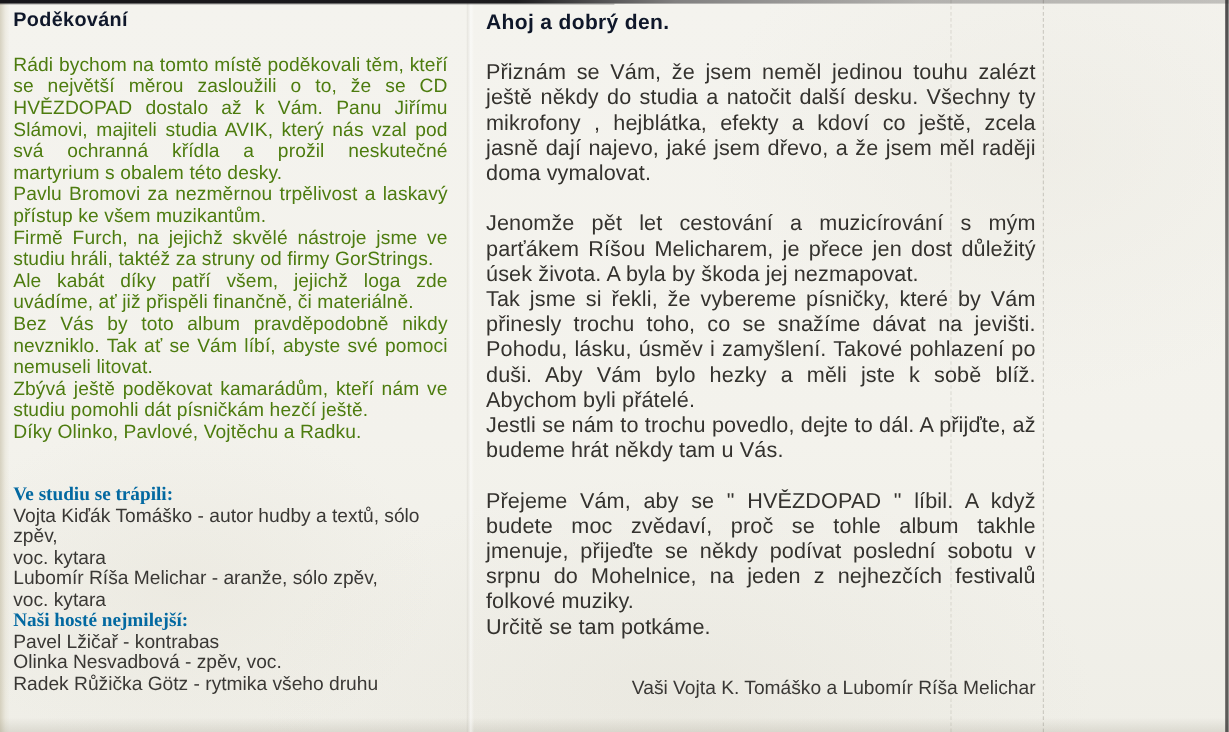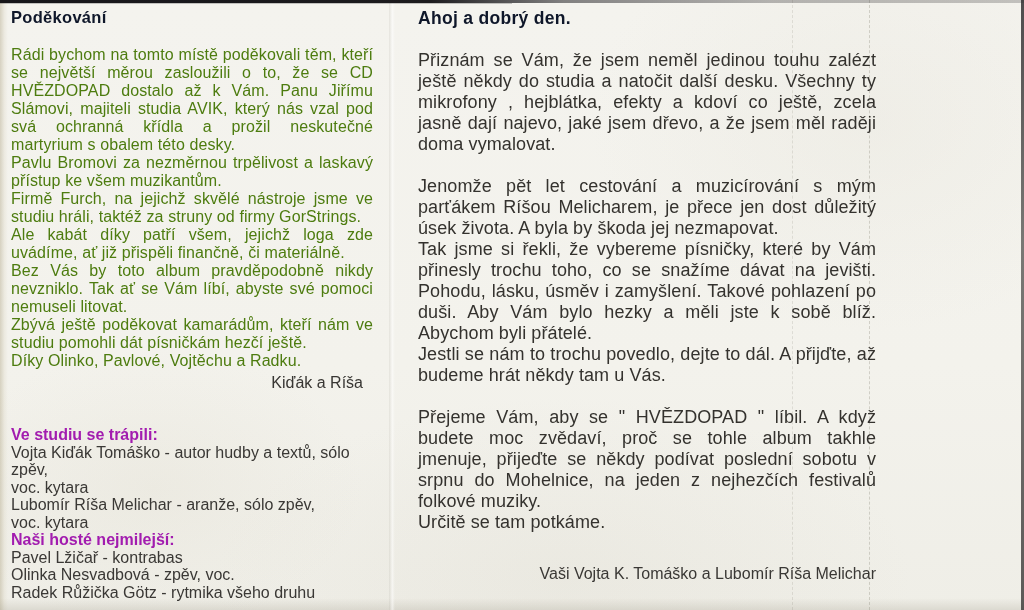--- a/index.html
+++ b/index.html
@@ -49,21 +49,21 @@
   }
   .center-crease {
     position: absolute; top: 0; left: 389px; width: 6px; height: 100%;
     background: linear-gradient(to right, rgba(135,130,115,0.14), rgba(255,255,255,0.5) 55%, transparent);
   }
   
   .col {
     position: absolute; top: 8px;
   }
   .col-left  { left: 11px;  width: 362px; }
-  .col-right { left: 418px; width: 458px; }
+  .col-right { left: 405px; width: 458px; }
 
   .section-title {
     font-weight: bold;
     font-size: 16.5px;
     color: #0f172a;
     letter-spacing: 0.3px;
     margin: 0 0 19px 0;
   }
   .col-right .section-title { font-size: 17.5px; margin-bottom: 21px; }
 
@@ -83,21 +83,22 @@
     color: #383633;
   }
   .credits {
     margin-top: 34px;
     font-size: 16px;
     line-height: 17.5px;
     color: #3a3835;
   }
   .credits-heading {
     font-weight: bold;
-    color: #a21caf;
+    color: #0369a1;
+    font-family: Liberation Serif, serif;
   }
   .body-right .para {
     font-size: 18px;
     line-height: 21px;
     text-align: justify;
     color: #38363
 2;
     letter-spacing: 0.1px;
   }
   .gap { height: 21px; }
@@ -128,21 +129,20 @@
     <div class="body-left">
         <div class="para">Rádi bychom na tomto místě poděkovali těm, kteří se největší měrou zasloužili o to, že se CD HVĚZDOPAD dostalo až k Vám. Panu Jiřímu Slámovi, majiteli studia AVIK, který nás vzal pod svá ochranná křídla a prožil neskutečné martyrium s obalem této desky.</div>
         <div class="para">Pavlu Bromovi za nezměrnou trpělivost a laskavý přístup ke všem muzikantům.</div>
         <div class="para">Firmě Furch, na jejichž skvělé nástroje jsme ve studiu hráli, taktéž za struny od firmy GorStrings.</div>
         <div class="para">Ale kabát díky patří všem, jejichž loga zde uvádíme, ať již přispěli finančně, či materiálně.</div>
         <div class="para">Bez Vás by toto album pravděpodobně nikdy nevzniklo. Tak ať se Vám líbí, abyste své pomoci nemuseli litovat.</div>
         <div class="para">Zbývá ještě poděkovat kamarádům, kteří nám ve studiu pomohli dát písničkám hezčí ještě.</div>
         <div class="para">Díky Olinko, Pavlové, Vojtěchu a Radku.</div>
       </div>
 
-    <div class="signature-left">Kiďák a Ríša</div>
 
     <div class="credits">
       <div class="credits-heading">Ve studiu se trápili:</div>
       <div>
           <div>Vojta Kiďák Tomáško - autor hudby a textů, sólo zpěv,</div>
           <div>voc. kytara</div>
           <div>Lubomír Ríša Melichar - aranže, sólo zpěv,</div>
           <div>voc. kytara</div>
         </div>
       <div class="credits-heading">Naši hosté nejmilejší:</div>

